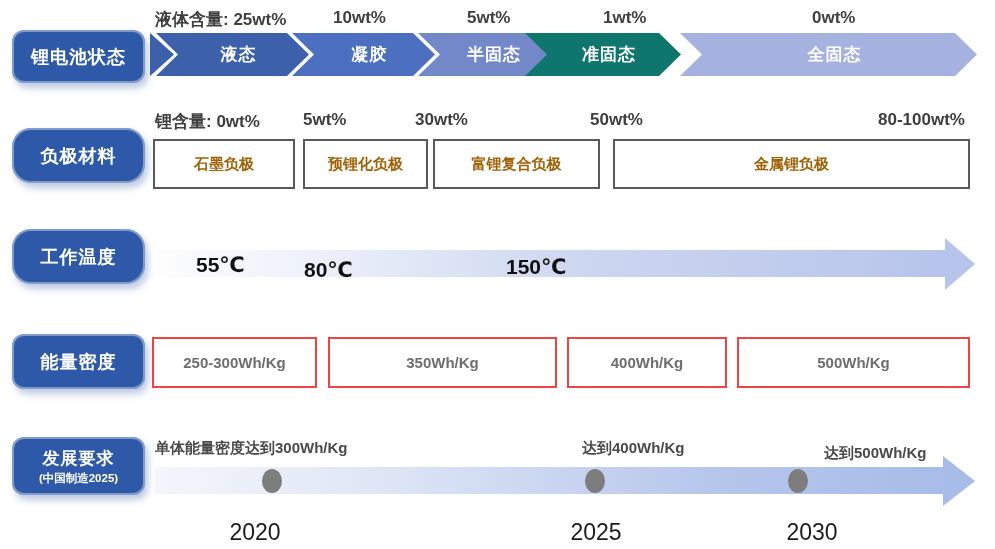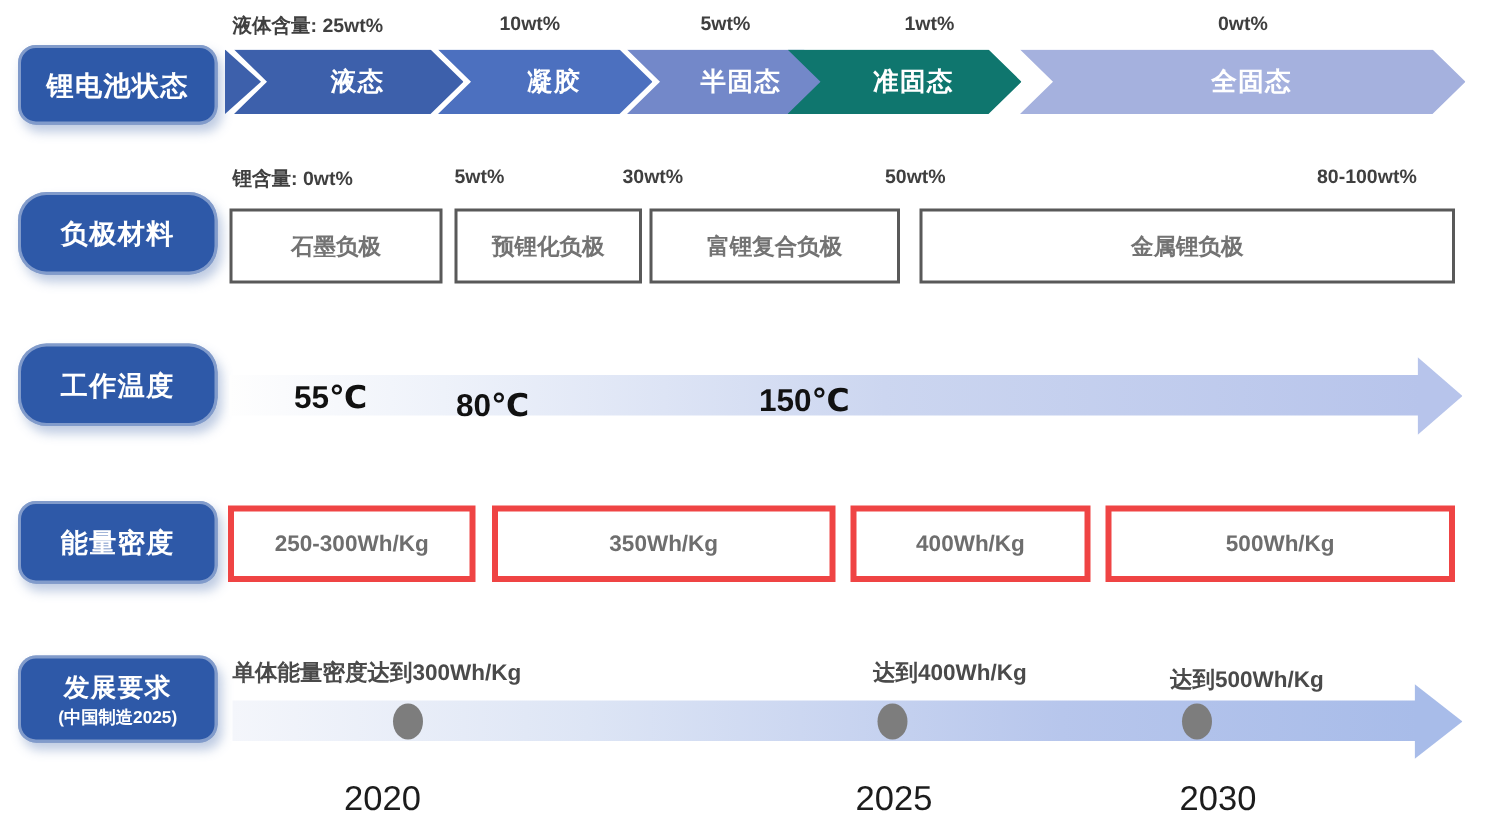--- a/index.html
+++ b/index.html
@@ -9,39 +9,39 @@
   }
   
   .pill{
     position:absolute;left:12px;width:133px;background:#2e59a8;border-radius:12px;
     display:flex;flex-direction:column;align-items:center;justify-content:center;
     color:#ffffff;font-weight:bold;font-size:18px;letter-spacing:1px;
     box-shadow:inset 0 0 0 2px rgba(255,255,255,0.40), 3px 5px 7px rgba(110,140,190,0.45);
   }
   .pill .sub{font-size:11.5px;letter-spacing:0;margin-top:1px;}
   
-  .lbl{position:absolute;font-size:13px;font-weight:bold;color:#3f3f3f;white-space:nowrap;}
+  .lbl{position:absolute;font-size:17px;font-weight:bold;color:#3f3f3f;white-space:nowrap;}
   
   .chev{
     position:absolute;top:33px;height:43px;display:flex;align-items:center;justify-content:center;
     color:#ffffff;font-weight:bold;font-size:17px;letter-spacing:1px;padding-left:12px;box-sizing:border-box;
     clip-path:polygon(0 0, calc(100% - 22px) 0, 100% 50%, calc(100% - 22px) 100%, 0 100%, 22px 50%);
   }
   .chev-lead{
     position:absolute;top:33px;height:43px;width:24px;
     clip-path:polygon(0 0, 100% 50%, 0 100%);
   }
   
   .obox{
     position:absolute;background:#ffffff;box-sizing:border-box;
     display:flex;align-items:center;justify-content:center;white-space:nowrap;
     font-weight:bold;font-size:15px;
   }
-  .obox.dark{border:2px solid #595959;color:#737373;align-items:center;}
-  .obox.gray{border:4px solid #ef4444;color:#6e6e6e;}
+  .obox.dark{border:2px solid #595959;color:#a16207;align-items:center;}
+  .obox.gray{border:2px solid #ef4444;color:#6e6e6e;}
   
   .band{position:absolute;height:27px;}
   .band.temp{left:153px;top:250px;width:794px;background:linear-gradient(90deg,#fefefe 0%,#eef2fa 18%,#ccd6f0 55%,#b7c4eb 100%);}
   .band.dev{left:155px;top:467px;width:790px;background:linear-gradient(90deg,#f4f6fb 0%,#dde5f5 30%,#b7c6ec 70%,#a8bce9 100%);}
   .ahead{position:absolute;clip-path:polygon(0 0,100% 50%,0 100%);}
   .ahead.temp{left:945px;top:238px;width:30px;height:52px;background:#b7c4eb;}
   .ahead.dev{left:943px;top:456px;width:32px;height:50px;background:#a8bce9;}
   .temp-val{position:absolute;font-size:21px;font-weight:600;color:#111111;white-space:nowrap;}
   
   .mile{position:absolute;font-size:15px;font-weight:bold;color:#4a4a4a;white-space:nowrap;}
@@ -125,21 +125,21 @@
   <div class="obox gray" style="left:737px;top:337px;width:233px;height:51px;">
     <span>500Wh/Kg</span>
   </div>
 
   <div class="pill" style="top:437px;height:58px;font-size:17px;">
     <span>发展要求</span>
     <span class="sub">(中国制造2025)</span>
   </div>
   <div class="mile" style="left:155px;top:439px;">单体能量密度达到300Wh/Kg</div>
   <div class="mile" style="left:582px;top:439px;">达到400Wh/Kg</div>
-  <div class="mile" style="left:780px;top:444px;">达到500Wh/Kg</div>
+  <div class="mile" style="left:824px;top:444px;">达到500Wh/Kg</div>
 
   <div class="band dev"></div>
   <div class="ahead dev"></div>
 
   <div class="dot" style="left:262px;"></div>
   <div class="dot" style="left:585px;"></div>
   <div class="dot" style="left:788px;"></div>
 
   <div class="year" style="left:215px;">2020</div>
   <div class="year" style="left:556px;">2025</div>

